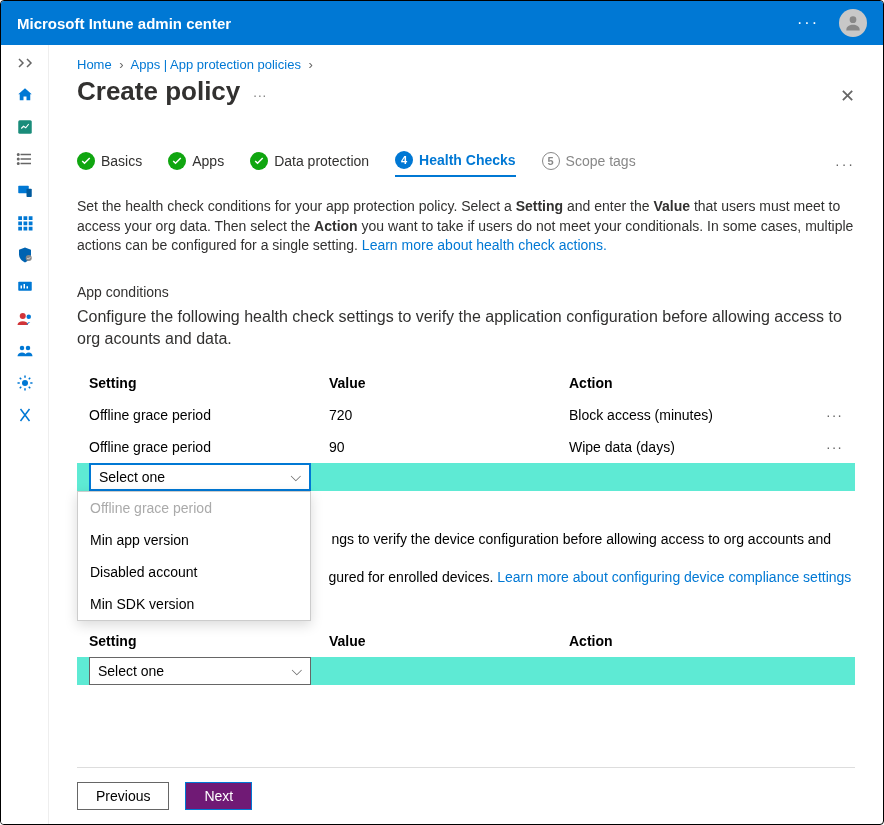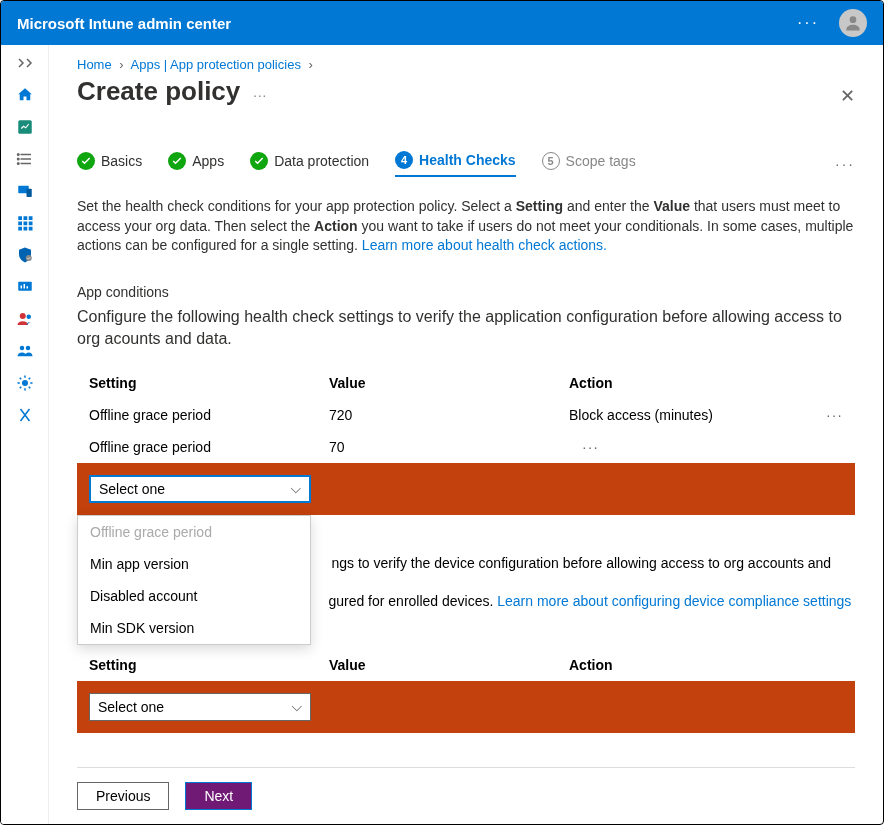--- a/index.html
+++ b/index.html
@@ -36,21 +36,21 @@
 .intro a{color:#0078d4;text-decoration:none}
 .sec-h{font-size:14px;color:#323130;margin-bottom:6px}
 .sec-d{font-size:16px;color:#323130;margin-bottom:16px;line-height:1.4}
 .tbl-h{display:flex;font-size:14px;font-weight:600;padding:8px 12px}
 .c1{flex:0 0 240px}
 .c2{flex:0 0 240px}
 .c3{flex:1}
 .c4{flex:0 0 30px;text-align:right}
 .tbl-r{display:flex;font-size:14px;padding:8px 12px;align-items:center}
 .row-dots{color:#666;letter-spacing:1px;cursor:pointer}
-.sel-row{background:#c2410c;padding:12px 12px;display:flex}
+.sel-row{background:#5eead4;padding:0 12px;display:flex}
 .dd{width:222px;height:28px;border:2px solid #0078d4;background:#fff;display:flex;align-items:center;justify-content:space-between;padding:0 8px;font-size:14px;cursor:pointer}
 .dd2{width:222px;height:28px;border:1px solid #666;background:#fff;display:flex;align-items:center;justify-content:space-between;padding:0 8px;font-size:14px;cursor:pointer}
 .dd-chev{color:#666}
 .menu{position:absolute;background:#fff;border:1px solid #ccc;box-shadow:0 4px 12px rgba(0,0,0,.15);width:234px;z-index:10}
 .menu-item{padding:8px 12px;font-size:14px;cursor:pointer}
 .menu-item.disabled{color:#aaa;cursor:default}
 .dev-sec{margin-top:18px}
 .dev-sec p{font-size:14px;margin-bottom:6px}
 .dev-sec a{color:#0078d4;text-decoration:none}
 .btm{border-top:1px solid #ddd;padding:14px 0;display:flex;gap:16px;margin-top:auto}
@@ -228,21 +228,22 @@
       <div class="c3">Action</div>
     </div>
     <div class="tbl-r">
       <div class="c1">Offline grace period</div>
       <div class="c2">720</div>
       <div class="c3">Block access (minutes)</div>
       <div class="c4 row-dots">···</div>
     </div>
     <div class="tbl-r">
       <div class="c1">Offline grace period</div>
-      <div class="c2">70</div>
+      <div class="c2">90</div>
+      <div class="c3">Wipe data (days)</div>
       <div class="c4 row-dots">···</div>
     </div>
     <div class="sel-row">
       <div class="dd">
         <span>Select one</span>
         <span class="dd-chev">⌵</span>
       </div>
     </div>
 
     <div style="position:relative">

